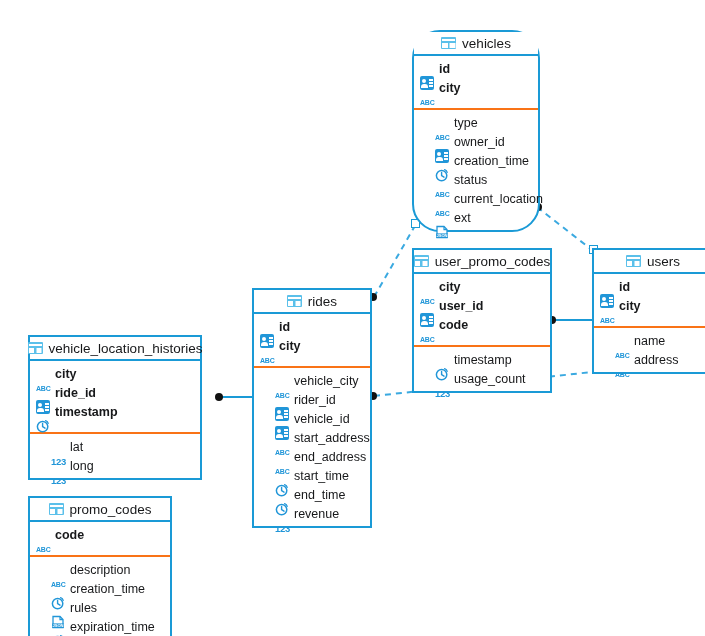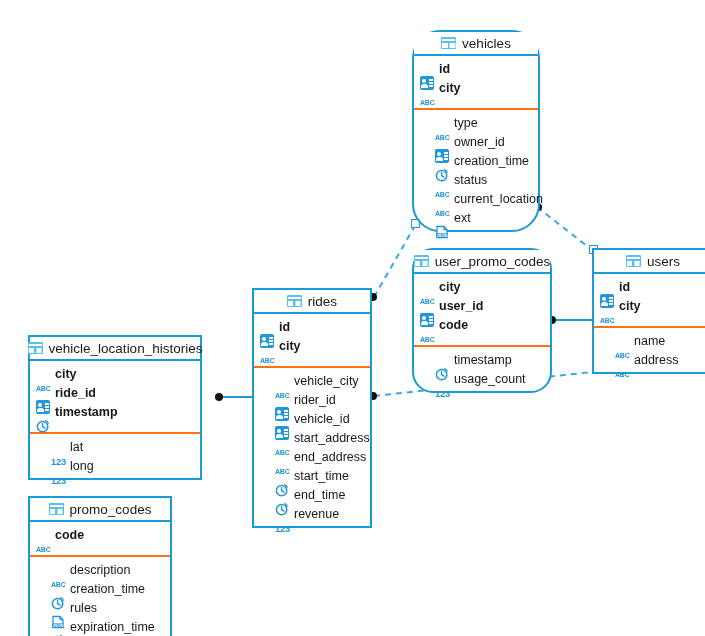--- a/index.html
+++ b/index.html
@@ -156,21 +156,21 @@
               <path d="M2 1.5 h7 l3 3 v8.2 h-10 z" fill="#ffffff" stroke="#2196d8" stroke-width="1.3"></path>
               <path d="M9 1.6 v3.1 h3" fill="none" stroke="#2196d8" stroke-width="1.2"></path>
               <rect x="1.2" y="8.4" width="11.6" height="4.6" fill="#2196d8"></rect>
               <text x="7" y="12.2" font-size="4.1" fill="#ffffff" text-anchor="middle" font-family="Liberation Sans, sans-serif" font-weight="bold">JSON</text>
             </svg>
           </span>
           <span class="col-name">ext</span>
         </div>
       </div>
     </div>
-    <div class="table" style="left: 412px; top: 248px; width: 140px; border-radius: 21px;">
+    <div class="table" style="left: 412px; top: 248px; width: 140px;">
       <div class="tbl-header">
         <span class="ic-table"></span>
         <span class="tbl-title">user_promo_codes</span>
       </div>
       <div class="pk-group">
         <div class="col pk">
           <span class="ic ic-abc">ABC</span>
           <span class="col-name">city</span>
         </div>
         <div class="col pk">

